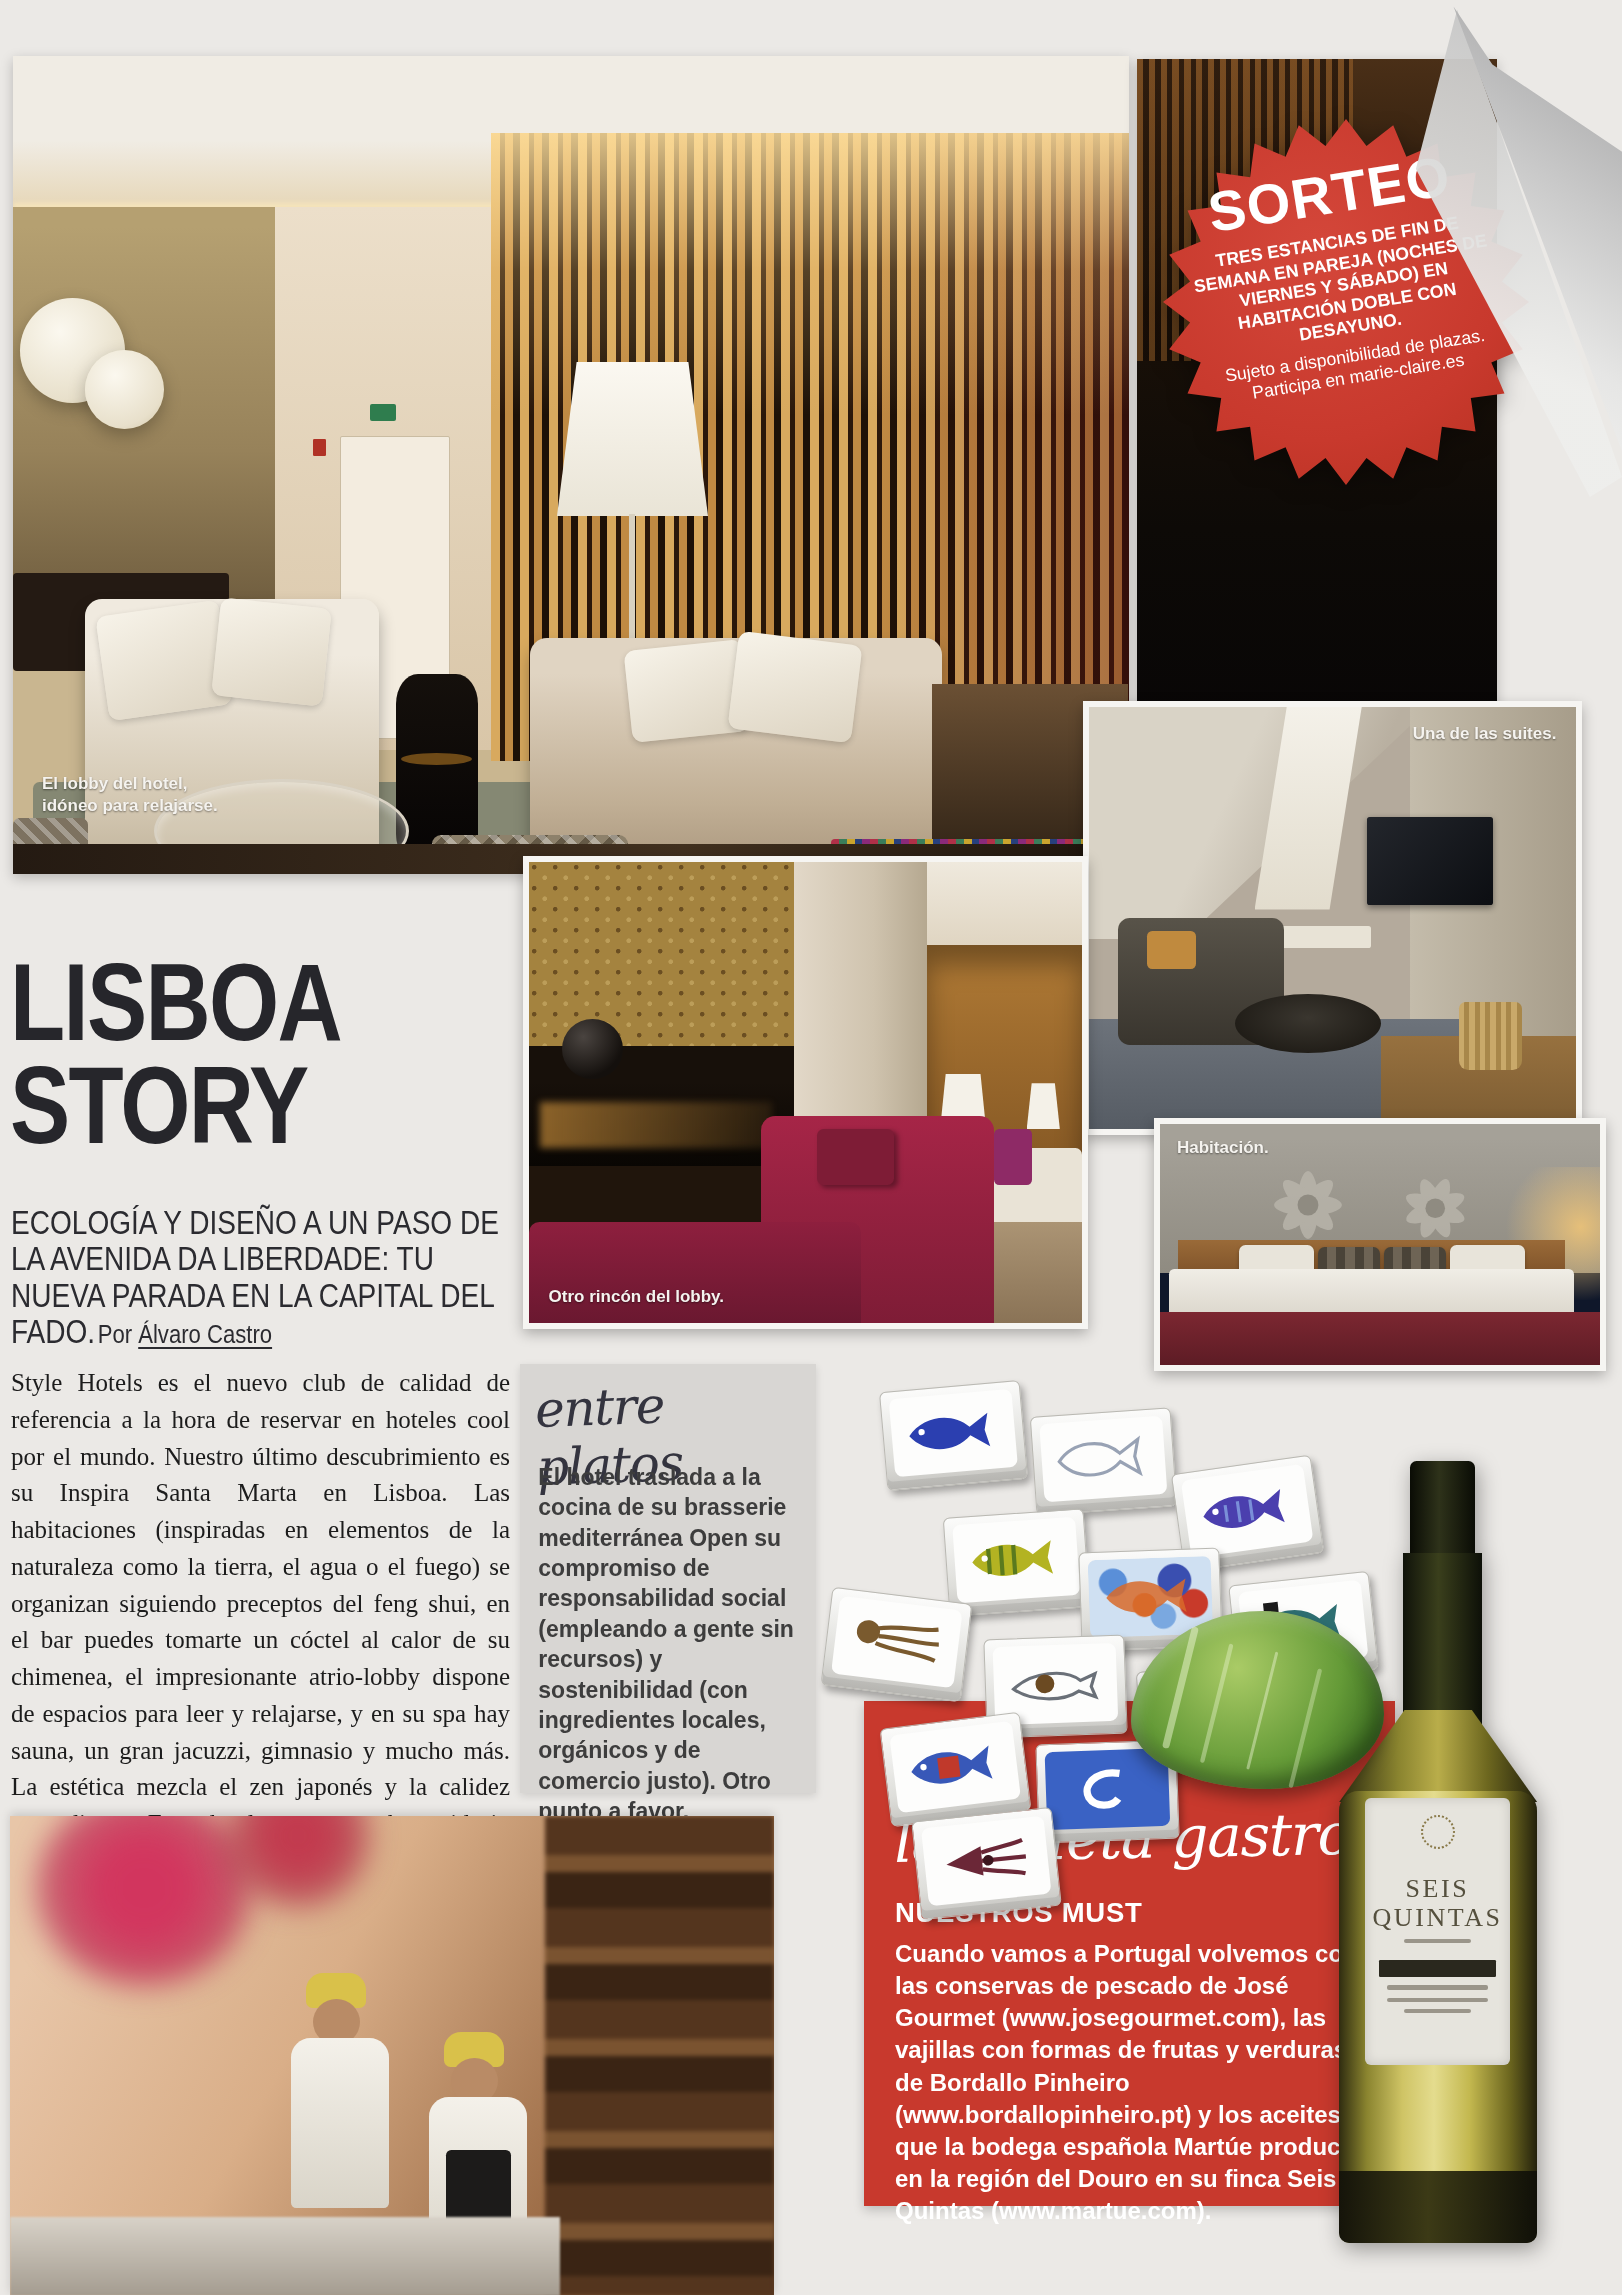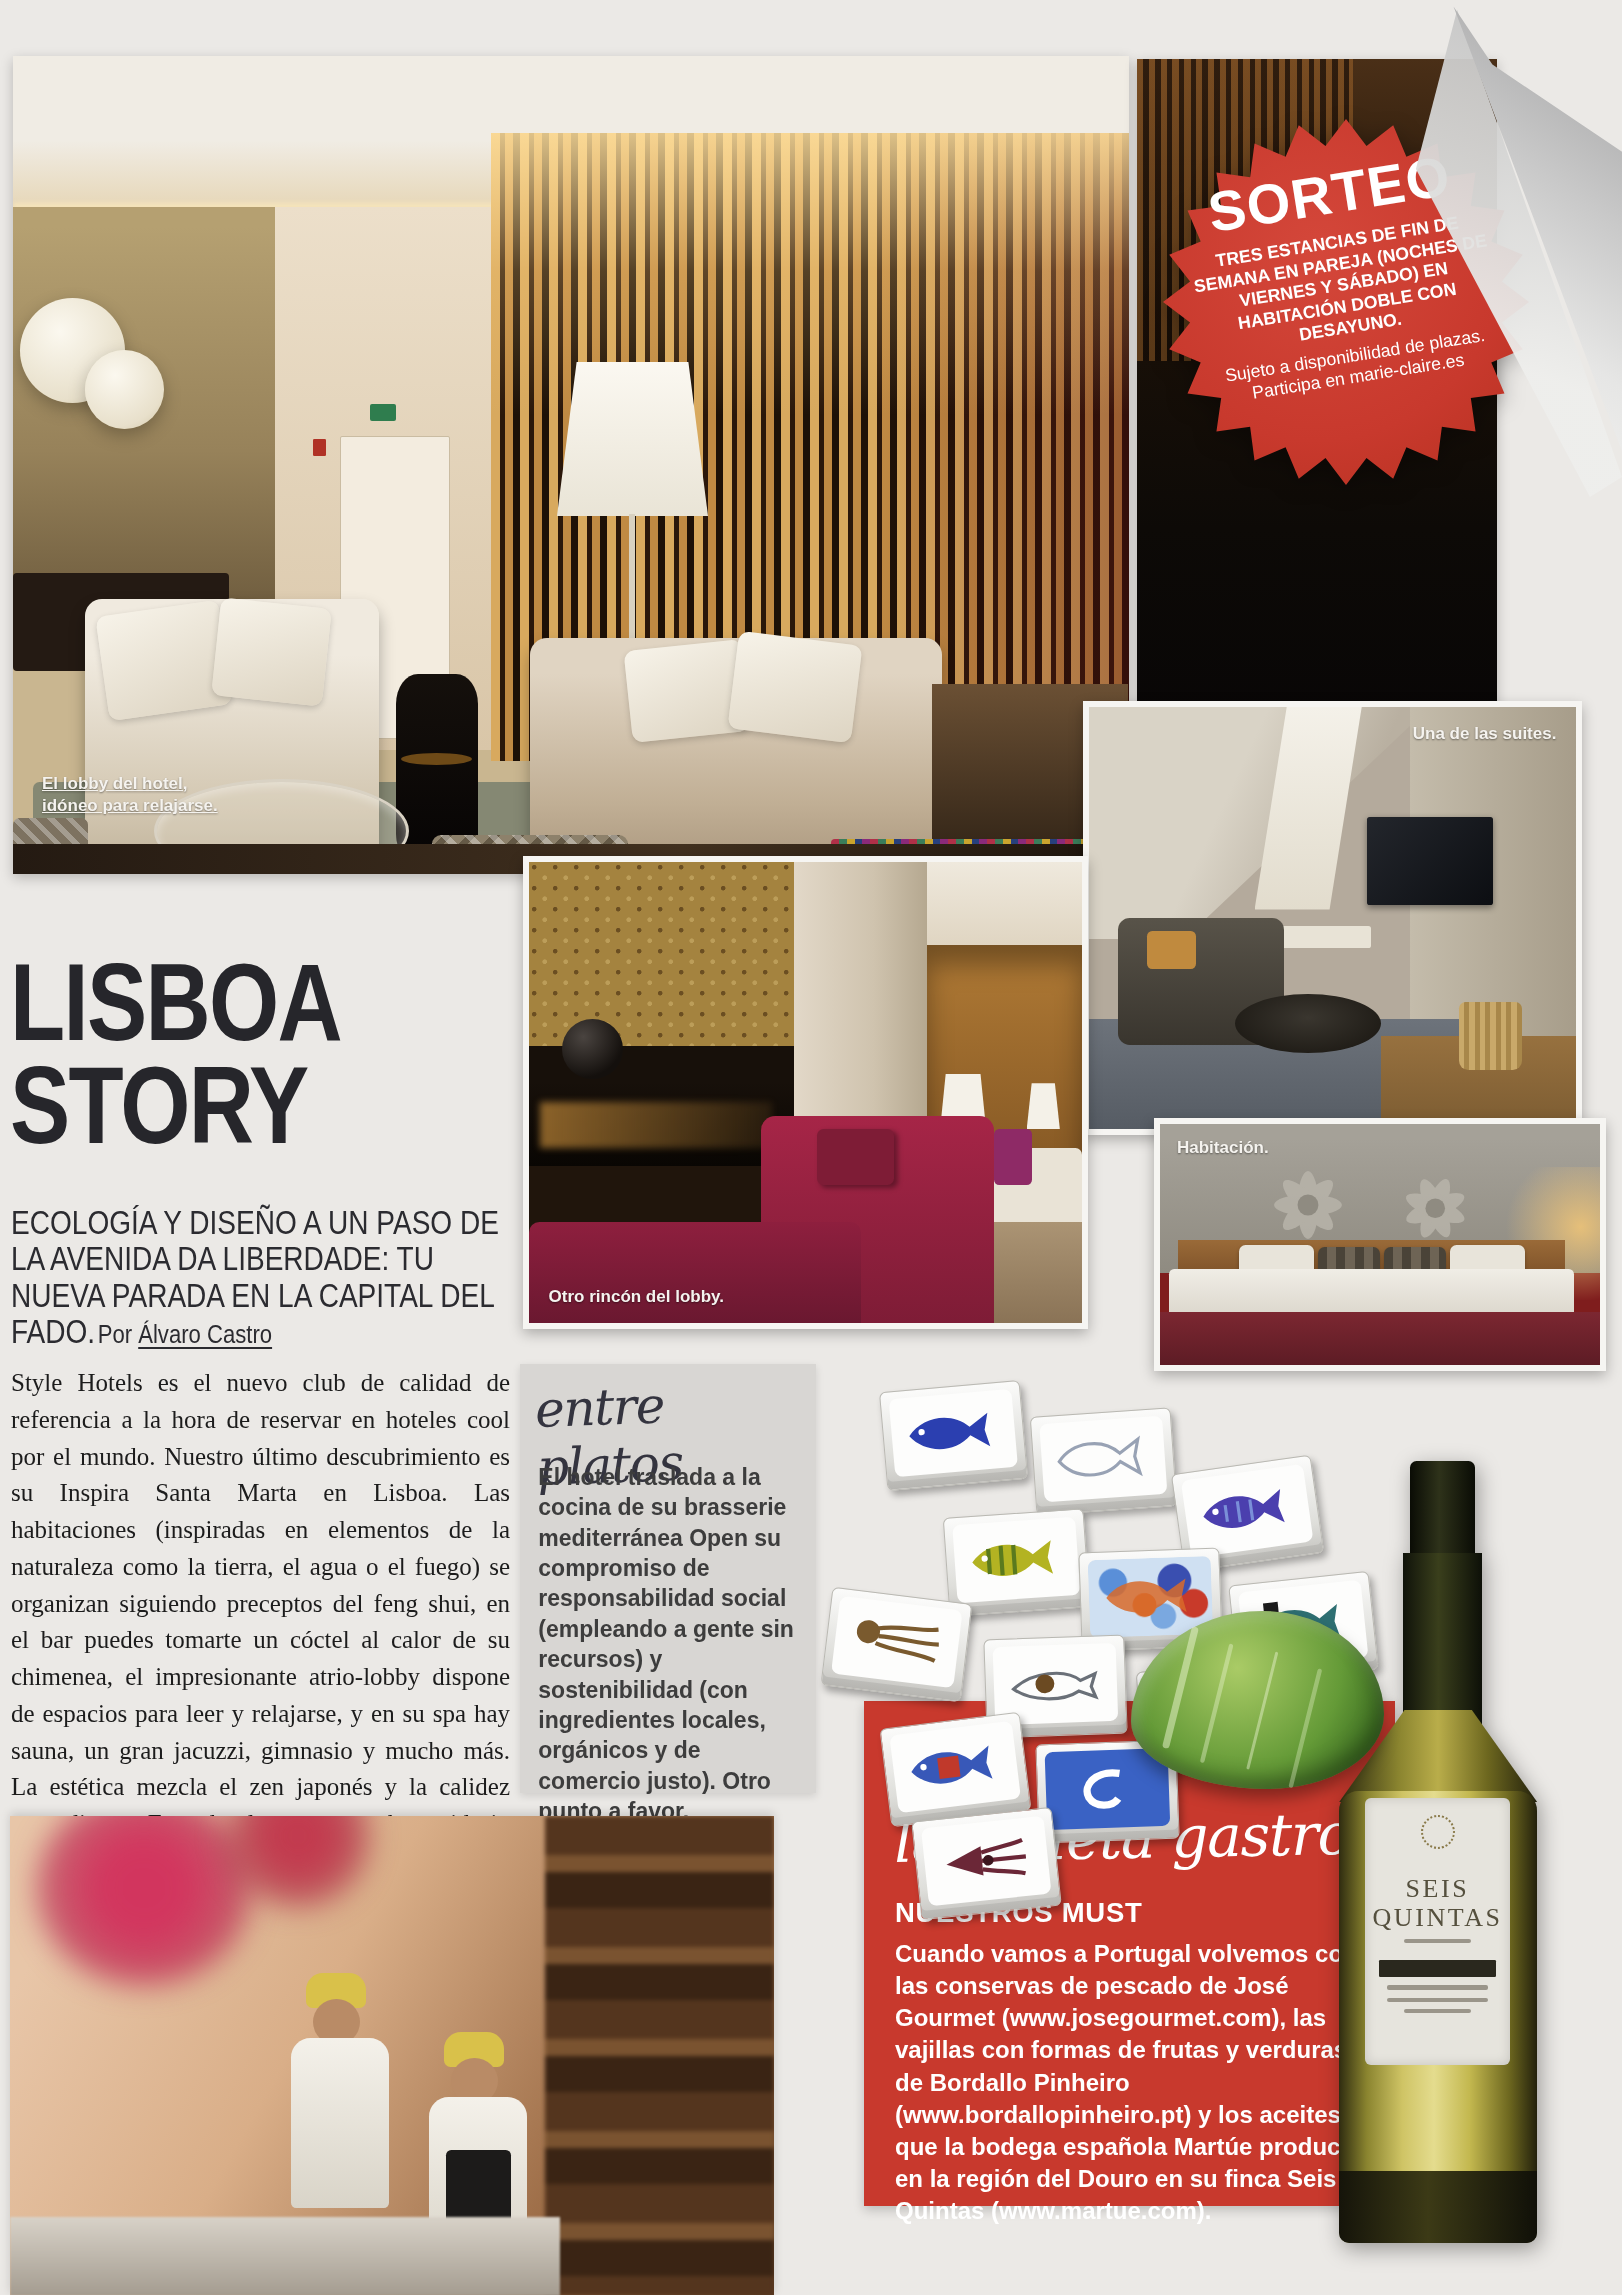--- a/index.html
+++ b/index.html
@@ -54,21 +54,21 @@
     background:rgba(235,230,220,.22);box-shadow:inset 0 3.9px 9.2px rgba(255,255,255,.35);}
   .pm-pouf{left:419px;top:779px;width:196px;height:41px;background:#8d816b;border-radius:9.2px 9.2px 0 0;
     background-image:repeating-linear-gradient(45deg,rgba(255,255,255,.35) 0 6.5px,transparent 6.5px 17px),
                      repeating-linear-gradient(-45deg,rgba(40,30,15,.4) 0 6.5px,transparent 6.5px 17px);}
   .pm-pouf2{left:0;top:762px;width:75px;height:58px;background:#7d7260;border-radius:6.5px;
     background-image:repeating-linear-gradient(45deg,rgba(255,255,255,.3) 0 5.2px,transparent 5.2px 13px);}
   .pm-floor-r{left:919px;top:628px;width:196px;height:190px;background:linear-gradient(180deg,#6b5034,#2c2014);}
   .pm-stripes{left:818px;top:783px;width:262px;height:37px;border-radius:3.9px 3.9px 0 0;
     background:repeating-linear-gradient(90deg,#b03048 0 7.9px,#3a7d5a 7.9px 15.7px,#caa42e 15.7px 23.6px,#27407c 23.6px 31px,#8a2a7a 31px 39px);}
   .pm-floor{left:0;bottom:0;width:100%;height:30px;background:linear-gradient(90deg,#241a12,#41301f 60%,#1d140c);}
-  .cap-lobby{left:29px;top:717px;width:196px;text-decoration:underline;}
+  .cap-lobby{left:29px;top:717px;width:196px;}
   
   .photo-side{left:1137px;top:59px;width:360px;height:671px;
     background:linear-gradient(180deg,#4a2f17 0%,#33200f 18%,#191008 40%,#0d0a07 70%,#080606);
     box-shadow:0 3.9px 11.8px rgba(0,0,0,.22);}
   .ps-wood{position:absolute;left:0;top:0;width:60%;height:45%;
     background:repeating-linear-gradient(90deg,rgba(190,120,50,.5) 0 6.5px,rgba(20,10,5,.6) 6.5px 11.8px);opacity:.8;}
   
   .badge{left:1163px;top:119px;width:366px;height:366px;z-index:50;filter:drop-shadow(0 6.5px 11.8px rgba(0,0,0,.35));}
   .badge .star{position:absolute;inset:0;background:radial-gradient(circle at 42% 36%,#d4473a,#c8392d 60%,#b5301f);
     clip-path:polygon(100% 50%,92.6% 55.6%,98.3% 62.9%,89.7% 66.5%,93.3% 75%,84.1% 76.2%,85.4% 85.4%,76.2% 84.1%,75% 93.3%,66.5% 89.7%,62.9% 98.3%,55.6% 92.6%,50% 100%,44.4% 92.6%,37.1% 98.3%,33.5% 89.7%,25% 93.3%,23.8% 84.1%,14.6% 85.4%,15.9% 76.2%,6.7% 75%,10.3% 66.5%,1.7% 62.9%,7.4% 55.6%,0% 50%,7.4% 44.4%,1.7% 37.1%,10.3% 33.5%,6.7% 25%,15.9% 23.8%,14.6% 14.6%,23.8% 15.9%,25% 6.7%,33.5% 10.3%,37.1% 1.7%,44.4% 7.4%,50% 0%,55.6% 7.4%,62.9% 1.7%,66.5% 10.3%,75% 6.7%,76.2% 15.9%,85.4% 14.6%,84.1% 23.8%,93.3% 25%,89.7% 33.5%,98.3% 37.1%,92.6% 44.4%);}
@@ -87,21 +87,21 @@
   .su-desk{left:38%;top:52%;width:20%;height:5%;background:#e8e3d6;border-radius:2.6px;}
   .su-sofa{left:6%;top:50%;width:34%;height:30%;background:linear-gradient(180deg,#585349,#39352e);border-radius:11.8px;}
   .su-pillow-o{left:12%;top:53%;width:10%;height:9%;background:#c08a3e;border-radius:5.2px;}
   .su-rug{left:0;bottom:0;width:78%;height:26%;background:linear-gradient(180deg,#6d737b,#565c64);}
   .su-floor{right:0;bottom:0;width:40%;height:22%;background:linear-gradient(180deg,#97713f,#7c5c32);}
   .su-table{left:30%;top:68%;width:30%;height:14%;background:radial-gradient(ellipse at 50% 40%,#3a362f,#17140f);border-radius:50%;}
   .su-pouf{left:76%;top:70%;width:13%;height:16%;border-radius:6.5px 6.5px 9.2px 9.2px;
     background:repeating-linear-gradient(90deg,#c9a96a 0 5.2px,#a8874a 5.2px 10.5px);}
   .cap-suite{right:19.6px;top:15.7px;text-align:right;}
   
-  .photo-room{left:1154px;top:1118px;width:440px;height:241px;background:#7f1d1d;}
+  .photo-room{left:1154px;top:1118px;width:440px;height:241px;background:#0f172a;}
   .ro-wall{left:0;top:0;width:100%;height:62%;background:linear-gradient(180deg,#a5a198 10%,#8f8b81);}
   .ro-glow{right:0;top:18%;width:22%;height:55%;background:radial-gradient(circle at 80% 45%,rgba(238,196,120,.9),transparent 70%);}
   .ro-head{left:4%;top:48%;width:88%;height:16%;background:linear-gradient(180deg,#9a6a38,#7c5128);}
   .ro-sheet{left:2%;top:60%;width:92%;height:22%;background:linear-gradient(180deg,#f0ede6,#d9d4c9);border-radius:5.2px 5.2px 0 0;}
   .ro-blanket{left:0;bottom:0;width:100%;height:22%;background:linear-gradient(180deg,#7c2731,#5d1c25);}
   .ro-pillow{position:absolute;background:#e8e4da;border-radius:6.5px;box-shadow:0 2px 3.9px rgba(0,0,0,.3);}
   .ro-pillow.dark{background:repeating-linear-gradient(90deg,#4a4338 0 9.2px,#6e6455 9.2px 18.3px);}
   .cap-room{left:17px;top:13px;}
   
   .photo-mid{left:523px;top:856px;width:553px;height:461px;background:#20150c;}

